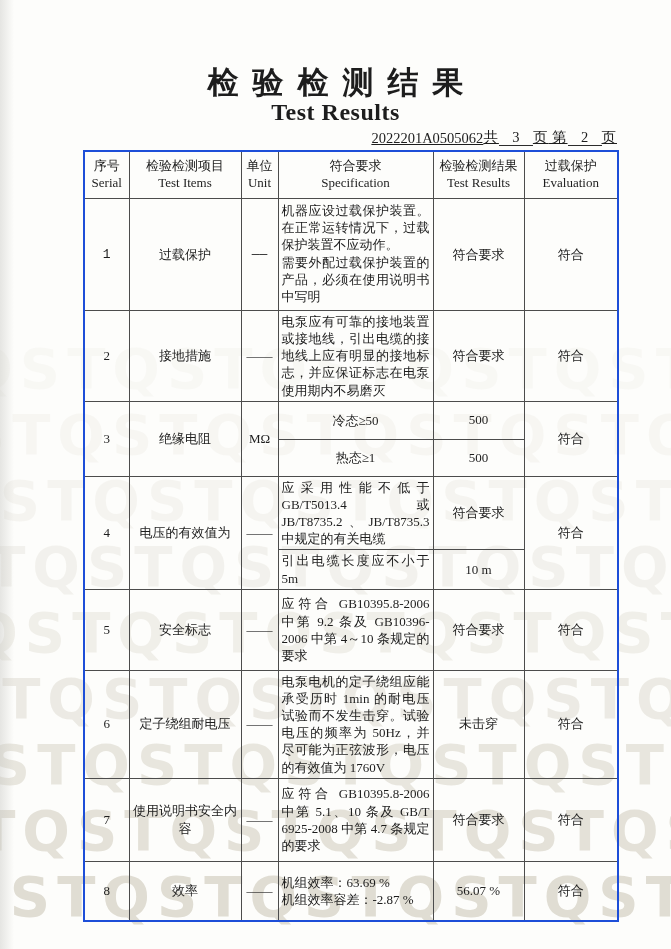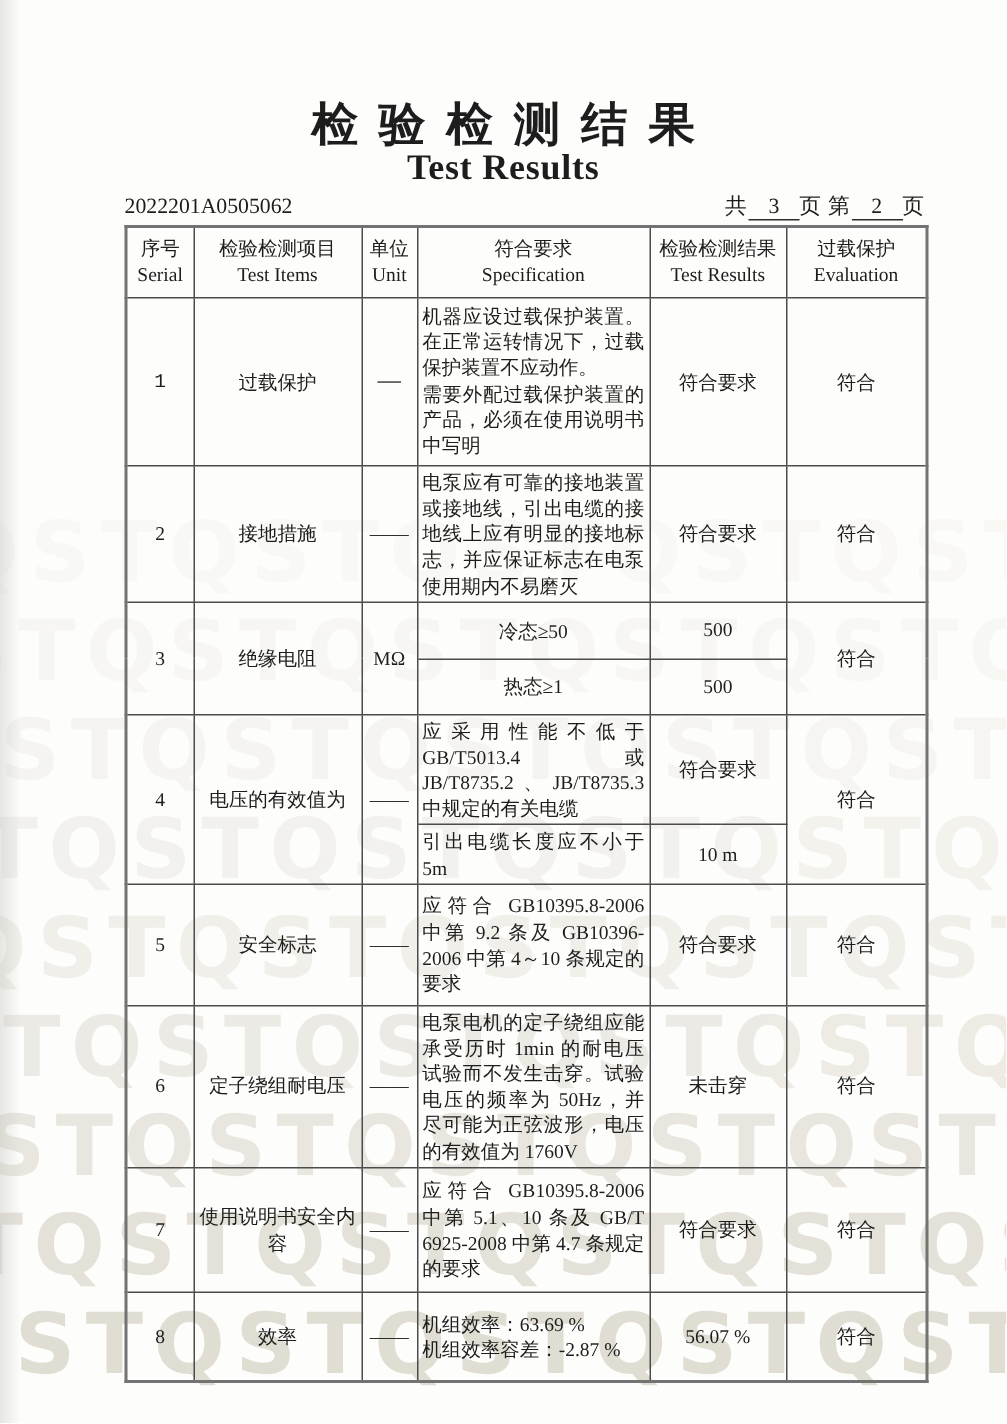--- a/index.html
+++ b/index.html
@@ -75,24 +75,25 @@
     font-weight: bold;
     letter-spacing: 0.5px;
     z-index: 2;
   }
   .meta-row {
     position: absolute;
     top: 128px;
     left: 83px;
     width: 534px;
     display: flex;
-    justify-content: space-between;
+    justify-content: flex-end;
     align-items: flex-end;
     font-size: 14.5px;
     z-index: 2;
+    text-decoration: underline;
   }
   .pagination { white-space: nowrap; }
   .pagination .num {
     display: inline-block;
     width: 34px;
     text-align: center;
     border-bottom: 1px solid #2c2c2c;
     line-height: 1.05;
   }
   .pagination .lbl { letter-spacing: 1px; }
@@ -109,21 +110,21 @@
     background: transparent;
   }
   table.report th,
   table.report td {
     border: 1px solid #4c4c4c;
     font-size: 13px;
     vertical-align: middle;
     padding: 2px 3px;
     background: transparent;
   }
-  table.report { border: 2px solid #737373; }
+  table.report { border: 2px solid #1d4ed8; }
   th.hdr {
     font-weight: normal;
     text-align: center;
     line-height: 1.3;
     height: 42px;
     padding: 2px 1px;
   }
   td.c { text-align: center; }
   td.spec {
     text-align: justify;

